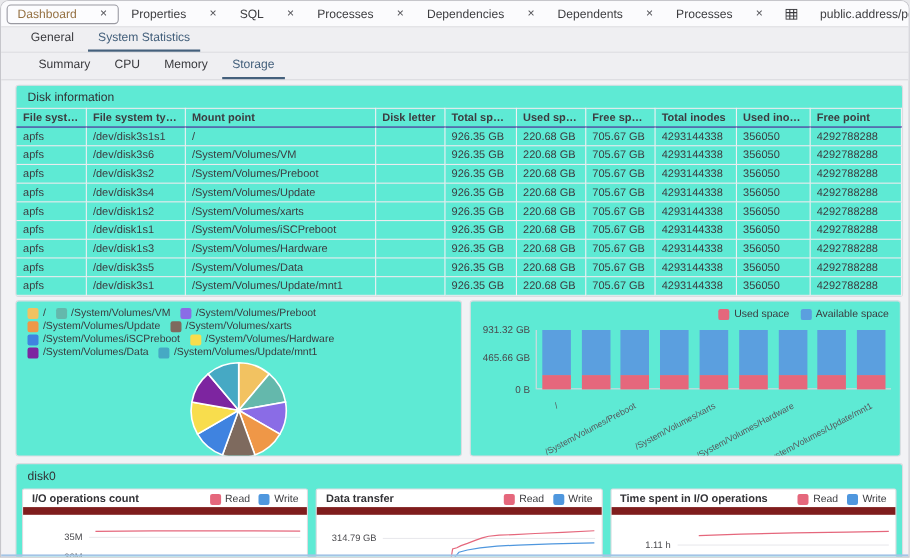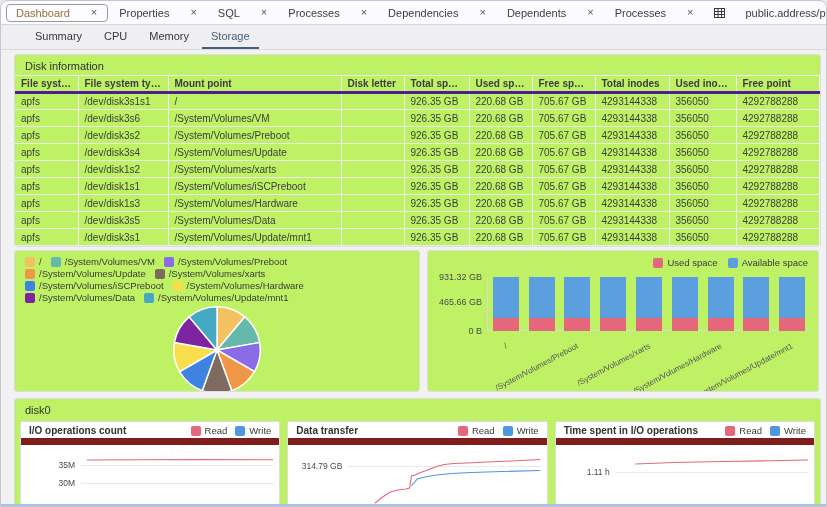--- a/index.html
+++ b/index.html
@@ -38,35 +38,35 @@
   .navrow.sub{ padding-left:25px; height:25px; }
   .nav-tab{
     font-size:11px; color:#39393d; padding:4px 9px 5px; border-bottom:2px solid transparent;
     white-space:nowrap;
   }
   .nav-tab.active{ color:#44607c; border-bottom-color:#44607c; }
 
   
   .content{ padding:4px 7px 0 13px; }
   .panel{
-    background:#bef264; border:1px solid #dcdce1; border-radius:3px;
+    background:#5eead4; border:1px solid #dcdce1; border-radius:3px;
   }
   .panel-title{
     font-size:11px; color:#323236; padding:5px 10px 3px;
   }
 
   
   .disk-info{ width:807px; margin-bottom:3px; }
   table{ width:100%; border-collapse:collapse; table-layout:fixed; }
   th,td{
     font-size:10px; color:#3c3c40; text-align:left; font-weight:400;
     padding:2px 6px; border:1px solid #ebebee; border-left:none; border-right:1px solid #f0f0f3;
     height:17px; overflow:hidden; white-space:nowrap; text-overflow:ellipsis;
   }
-  th{ font-weight:700; border-bottom:3px solid #4c1d95; }
+  th{ font-weight:700; border-bottom:1px solid #4c1d95; }
   col.c0{width:63px} col.c1{width:90px} col.c2{width:173px} col.c3{width:63px}
   col.c4{width:65px} col.c5{width:63px} col.c6{width:63px} col.c7{width:74px}
   col.c8{width:67px} col.c9{width:auto}
 
   
   .mid-row{ display:flex; gap:7px; margin-bottom:6px; }
   .pie-panel{ width:407px; height:142px; overflow:hidden; }
   .bar-panel{ width:393px; height:142px; position:relative; overflow:hidden; }
 
   .pie-legend{
@@ -153,20 +153,24 @@
               <line x1="0.5" y1="3.5" x2="10.5" y2="3.5"></line>
               <line x1="0.5" y1="6.5" x2="10.5" y2="6.5"></line>
               <line x1="4" y1="0.5" x2="4" y2="9.5"></line>
               <line x1="7.5" y1="0.5" x2="7.5" y2="9.5"></line>
             </g>
           </svg>
         </span>
         <span class="tab-label">public.address/po...</span>
         <span class="tab-close">×</span>
       </div>
+    </div>
+  <div class="navrow" id="navrow">
+      <div class="nav-tab">General</div>
+      <div class="nav-tab active">System Statistics</div>
     </div>
   <div class="navrow sub" id="subrow">
       <div class="nav-tab">Summary</div>
       <div class="nav-tab">CPU</div>
       <div class="nav-tab">Memory</div>
       <div class="nav-tab active">Storage</div>
     </div>
 
   <div class="content">
     <section class="panel disk-info">

